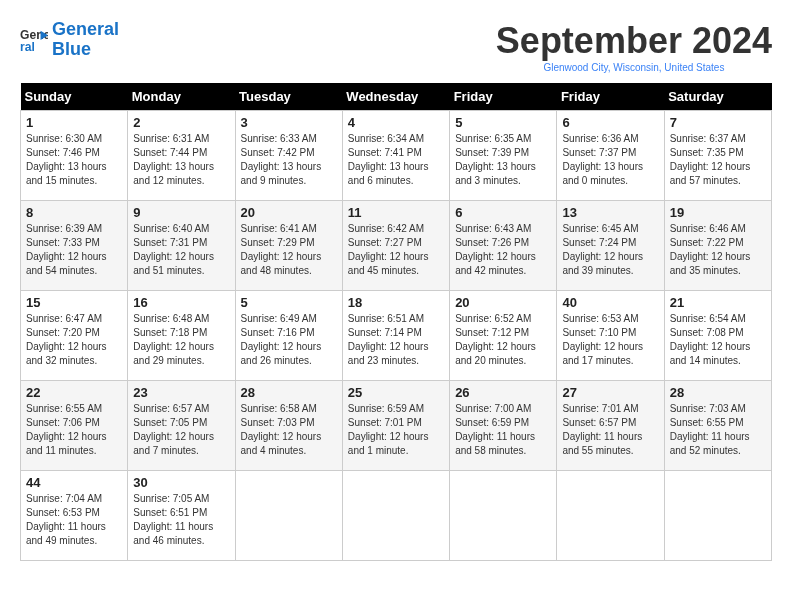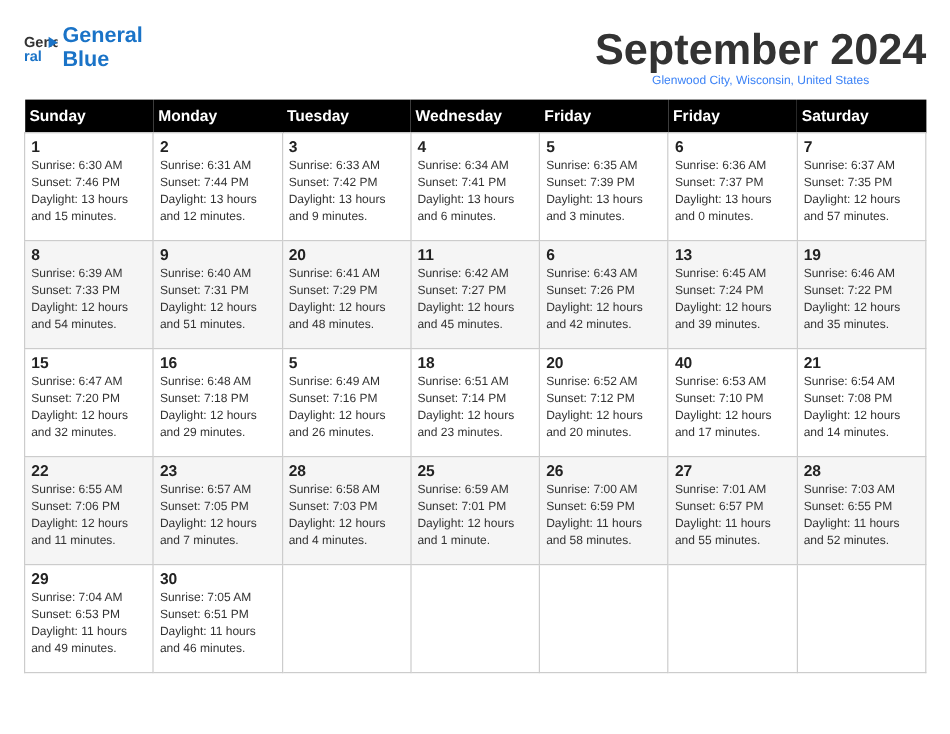--- a/index.html
+++ b/index.html
@@ -240,21 +240,21 @@
           <span class="day-number">27</span>
           <div class="day-info">Sunrise: 7:01 AM<br>Sunset: 6:57 PM<br>Daylight: 11 hours<br>and 55 minutes.</div>
         </td>
         <td>
           <span class="day-number">28</span>
           <div class="day-info">Sunrise: 7:03 AM<br>Sunset: 6:55 PM<br>Daylight: 11 hours<br>and 52 minutes.</div>
         </td>
       </tr>
       <tr>
         <td>
-          <span class="day-number">29</span>
+          <span class="day-number">44</span>
           <div class="day-info">Sunrise: 7:04 AM<br>Sunset: 6:53 PM<br>Daylight: 11 hours<br>and 49 minutes.</div>
         </td>
         <td>
           <span class="day-number">30</span>
           <div class="day-info">Sunrise: 7:05 AM<br>Sunset: 6:51 PM<br>Daylight: 11 hours<br>and 46 minutes.</div>
         </td>
         <td class="empty"></td>
         <td class="empty"></td>
         <td class="empty"></td>
         <td class="empty"></td>

